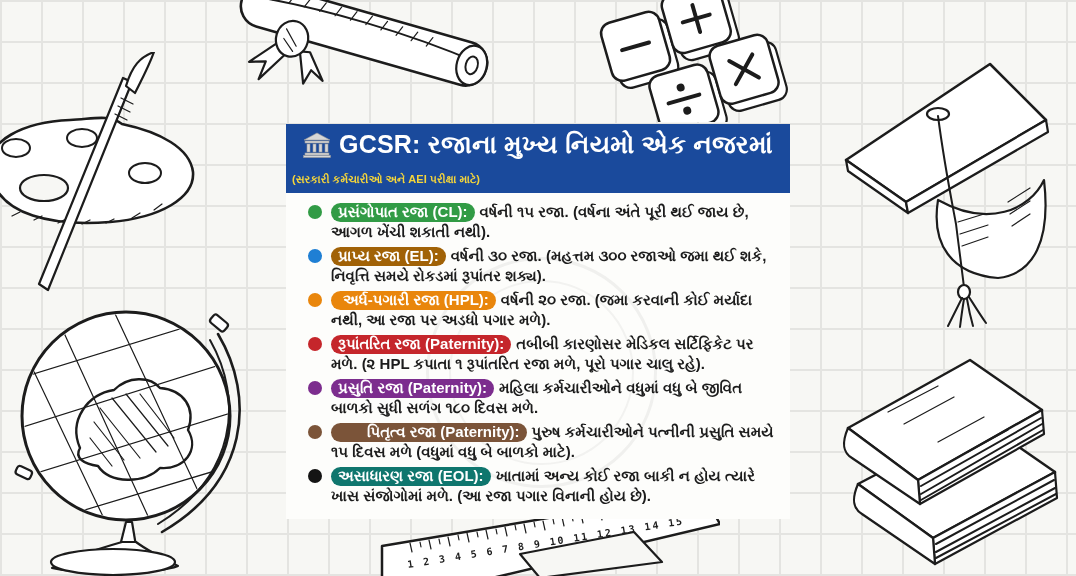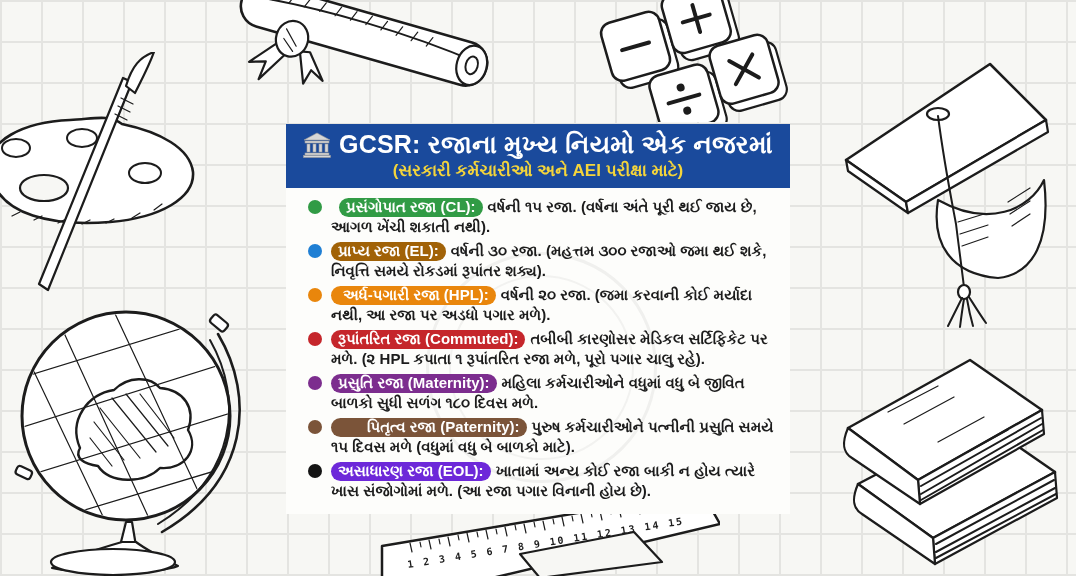--- a/index.html
+++ b/index.html
@@ -16,25 +16,25 @@
   .doodle svg{display:block;}
   .sk{stroke:#1c1c1c;stroke-width:2.2;fill:#ffffff;stroke-linejoin:round;stroke-linecap:round;}
   .skn{stroke:#1c1c1c;stroke-width:2;fill:none;stroke-linejoin:round;stroke-linecap:round;}
   .skt{stroke:#1c1c1c;stroke-width:1.2;fill:none;stroke-linecap:round;}
 
   .panel{
     position:absolute; left:286px; top:124px; width:504px;
     background:#fdfdfb;
   }
   .panel-header{
-    padding:6px 6px 7px; text-align:center;
+    padding:6px 6px 7px; 
   }
   .title-row{display:flex;align-items:center;justify-content:center;gap:8px;}
   .panel-title{font-size:25px;font-weight:bold;letter-spacing:.2px;}
-  .panel-subtitle{font-size:17px;font-weight:bold;margin-top:1px;}
+  .panel-subtitle{font-size:11px;font-weight:bold;margin-top:13px;}
   .list{padding:9px 10px 13px 22px;position:relative;}
   .item{display:flex;gap:9px;margin-bottom:4px;position:relative;z-index:2;}
   .dot{width:14px;height:14px;border-radius:50%;flex:none;margin-top:3px;}
   .itext{font-size:15px;font-weight:bold;color:#1c1c1c;line-height:20px;}
   .pill{display:inline-block;color:#fff;border-radius:10px;padding:0 7px 1px;margin-right:5px;line-height:18px;}
   .watermark{
     position:absolute;left:50%;top:54%;width:225px;height:225px;margin:-112px 0 0 -112px;
     border:3px solid rgba(70,70,70,.07);border-radius:50%;z-index:1;pointer-events:none;
   }
   .watermark::before{
@@ -179,48 +179,48 @@
         <span class="panel-title" style="color: rgb(255, 255, 255);">GCSR: રજાના મુખ્ય નિયમો એક નજરમાં</span>
       </div>
       <div class="panel-subtitle" style="color: rgb(244, 213, 59);">(સરકારી કર્મચારીઓ અને AEI પરીક્ષા માટે)</div>
     </div>
 
     <div class="list">
       <div class="watermark"></div>
 
       <div class="item">
         <span class="dot" style="background-color: rgb(49, 155, 69);"></span>
-        <div class="itext"><span class="pill" style="background-color: rgb(49, 155, 69); margin-left: 8px;">પ્રસંગોપાત રજા (CL):</span><span>વર્ષની ૧૫ રજા. (વર્ષના અંતે પૂરી થઈ જાય છે, આગળ ખેંચી શકાતી નથી).</span></div>
+        <div class="itext"><span class="pill" style="background-color: rgb(49, 155, 69);">પ્રસંગોપાત રજા (CL):</span><span>વર્ષની ૧૫ રજા. (વર્ષના અંતે પૂરી થઈ જાય છે, આગળ ખેંચી શકાતી નથી).</span></div>
       </div>
 
       <div class="item">
         <span class="dot" style="background-color: rgb(31, 127, 212);"></span>
         <div class="itext"><span class="pill" style="background-color: #a16207;">પ્રાપ્ય રજા (EL):</span><span>વર્ષની ૩૦ રજા. (મહત્તમ ૩૦૦ રજાઓ જમા થઈ શકે, નિવૃત્તિ સમયે રોકડમાં રૂપાંતર શક્ય).</span></div>
       </div>
 
       <div class="item">
         <span class="dot" style="background-color: rgb(233, 134, 12);"></span>
         <div class="itext"><span class="pill" style="background-color: rgb(233, 134, 12); padding-left: 12px;">અર્ધ-પગારી રજા (HPL):</span><span>વર્ષની ૨૦ રજા. (જમા કરવાની કોઈ મર્યાદા નથી, આ રજા પર અડધો પગાર મળે).</span></div>
       </div>
 
       <div class="item">
         <span class="dot" style="background-color: rgb(197, 38, 43);"></span>
-        <div class="itext"><span class="pill" style="background-color: rgb(197, 38, 43);">રૂપાંતરિત રજા (Commuted):</span><span>તબીબી કારણોસર મેડિકલ સર્ટિફિકેટ પર મળે. (૨ HPL કપાતા ૧ રૂપાંતરિત રજા મળે, પૂરો પગાર ચાલુ રહે).</span></div>
+        <div class="itext"><span class="pill" style="background-color: rgb(197, 38, 43);">રૂપાંતરિત રજા (Paternity):</span><span>તબીબી કારણોસર મેડિકલ સર્ટિફિકેટ પર મળે. (૨ HPL કપાતા ૧ રૂપાંતરિત રજા મળે, પૂરો પગાર ચાલુ રહે).</span></div>
       </div>
 
       <div class="item">
         <span class="dot" style="background-color: rgb(124, 45, 142);"></span>
-        <div class="itext"><span class="pill" style="background-color: rgb(124, 45, 142);">પ્રસુતિ રજા (Maternity):</span><span>મહિલા કર્મચારીઓને વધુમાં વધુ બે જીવિત બાળકો સુધી સળંગ ૧૮૦ દિવસ મળે.</span></div>
+        <div class="itext"><span class="pill" style="background-color: rgb(124, 45, 142);">પ્રસુતિ રજા (Paternity):</span><span>મહિલા કર્મચારીઓને વધુમાં વધુ બે જીવિત બાળકો સુધી સળંગ ૧૮૦ દિવસ મળે.</span></div>
       </div>
 
       <div class="item">
         <span class="dot" style="background-color: rgb(123, 84, 57);"></span>
         <div class="itext"><span class="pill" style="background-color: rgb(123, 84, 57); padding-left: 36px;">પિતૃત્વ રજા (Paternity):</span><span>પુરુષ કર્મચારીઓને પત્નીની પ્રસુતિ સમયે ૧૫ દિવસ મળે (વધુમાં વધુ બે બાળકો માટે).</span></div>
       </div>
 
       <div class="item" style="margin-bottom:0;">
         <span class="dot" style="background-color: rgb(20, 20, 20);"></span>
-        <div class="itext"><span class="pill" style="background-color: #6d28d9;">અસાધારણ રજા (EOL):</span><span>ખાતામાં અન્ય કોઈ રજા બાકી ન હોય ત્યારે ખાસ સંજોગોમાં મળે. (આ રજા પગાર વિનાની હોય છે).</span></div>
+        <div class="itext"><span class="pill" style="background-color: #0f766e;">અસાધારણ રજા (EOL):</span><span>ખાતામાં અન્ય કોઈ રજા બાકી ન હોય ત્યારે ખાસ સંજોગોમાં મળે. (આ રજા પગાર વિનાની હોય છે).</span></div>
       </div>
     </div>
   </div>
 
 </div>
 
 </body></html>

